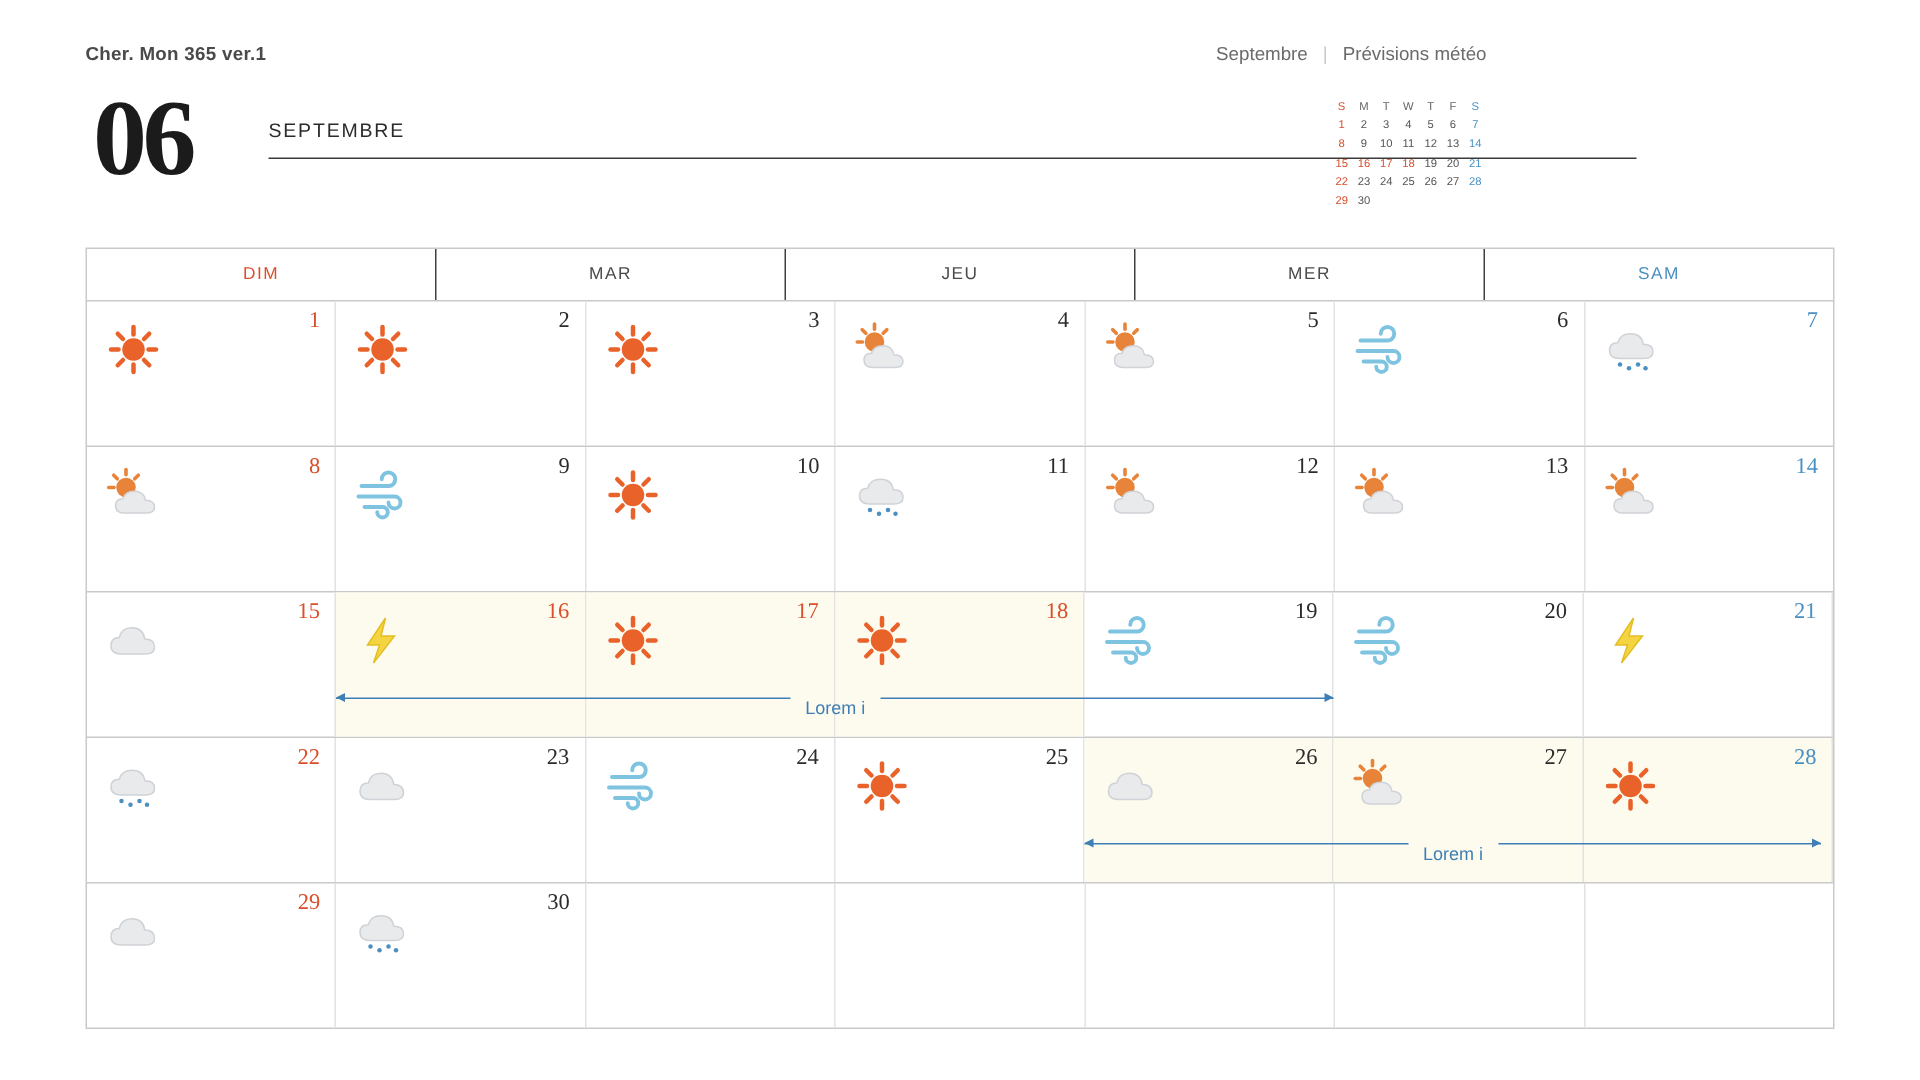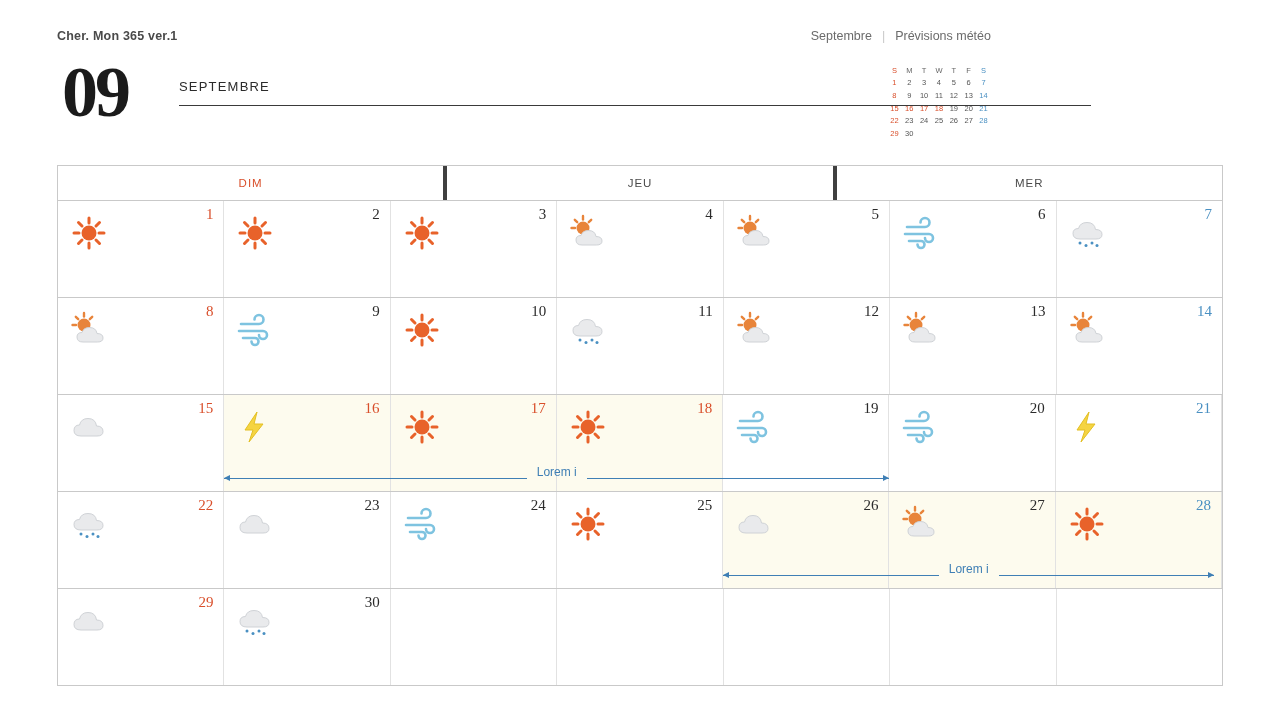--- a/index.html
+++ b/index.html
@@ -123,21 +123,21 @@
     border-bottom: 1px solid #c9c9c9;
   }
   .cal-head div {
     flex: 1 1 0;
     display: flex;
     align-items: center;
     justify-content: center;
     font-size: 11.5px;
     letter-spacing: 1px;
     color: #4a4a4a;
-    border-right: 4px solid #404040;
+    border-right: 1px solid #404040;
     box-sizing: border-box;
   }
   .cal-head div:last-child { border-right: none; }
   .cal-head .dim { color: #d94f2b; }
   .cal-head .sam { color: #4a90c2; }
 
   .week {
     display: flex;
     height: 96px;
     border-bottom: 1px solid #c9c9c9;
@@ -174,21 +174,21 @@
     height: 40px;
   }
   .wicon svg { display: block; }
 
   
   .event {
     position: absolute;
     bottom: 12px;
     height: 14px;
     display: flex;
-    align-items: flex-end;
+    align-items: flex-start;
     pointer-events: none;
   }
   .event .line {
     flex: 1 1 auto;
     height: 1px;
     background: #3f7fb5;
     position: relative;
   }
   .event .line.left::before {
     content: "";
@@ -221,21 +221,21 @@
   <div class="topbar">
     <div class="brand">Cher. Mon 365 ver.1</div>
     <div class="topright">
       <span>Septembre</span>
       <span class="divider">|</span>
       <span>Prévisions météo</span>
     </div>
   </div>
 
   <div class="header">
-    <div class="big-month">09</div>
+    <div class="big-month">06</div>
     <div class="month-name">SEPTEMBRE</div>
     <div class="header-rule"></div>
   </div>
 
   <div class="mini">
     <table>
       <thead>
         <tr>
           <th class="wk">S</th>
           <th>M</th>
@@ -293,22 +293,24 @@
           <td class="sat"></td>
         </tr>
       </tbody>
     </table>
   </div>
 
   <div class="cal">
 
     <div class="cal-head">
       <div class="dim">DIM</div>
+      <div>MAR</div>
       <div>JEU</div>
       <div>MER</div>
+      <div class="sam">SAM</div>
     </div>
 
     <div class="week">
       <div class="cell">
         <span class="wicon">
           <svg viewBox="0 0 46 40" width="46" height="40">
               <g>
                 <circle cx="22" cy="20" r="7.5" fill="#e8622a"></circle>
                 <g stroke="#e8622a" stroke-width="3" stroke-linecap="round">
                   <line x1="22" y1="5" x2="22" y2="10"></line>

